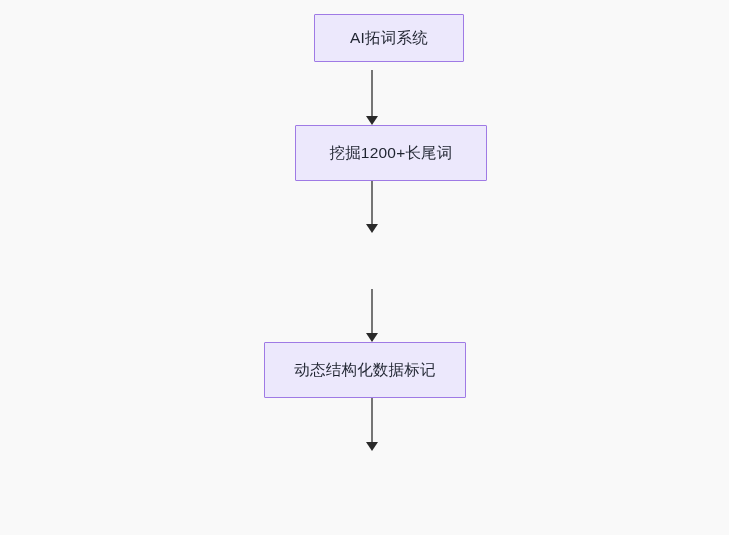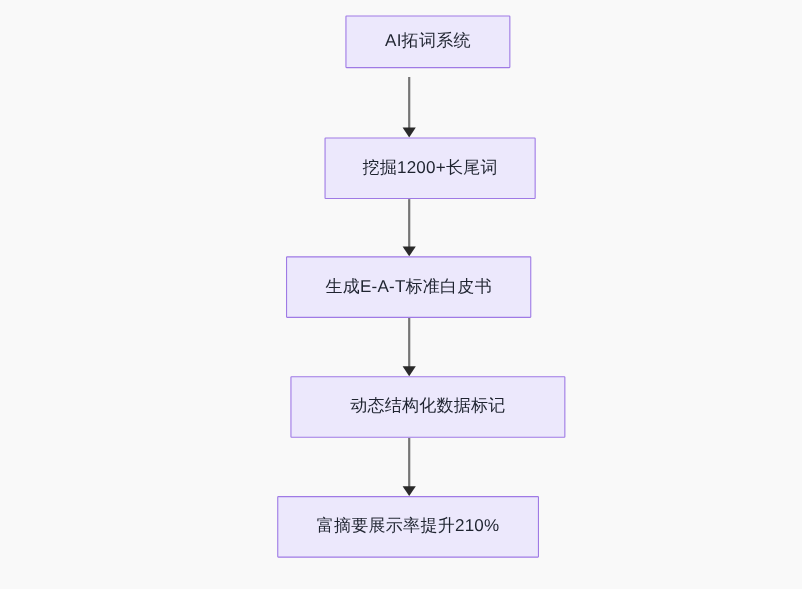--- a/index.html
+++ b/index.html
@@ -79,23 +79,17 @@
     <div class="edge-line" style="height: 45px; background: rgb(117, 117, 117);"></div>
     <div class="edge-head" style="top: 44px; border-top-color: rgb(42, 42, 42);"></div>
   </div>
 
   <div class="node" style="left: 297px; top: 14px; width: 150px; height: 48px; background: rgb(236, 232, 252); border-color: rgb(159, 122, 229); color: rgb(31, 36, 48); margin-left: 17px;">
     <span class="node-label">AI拓词系统</span>
   </div>
   <div class="node" style="left: 275px; top: 125px; width: 192px; height: 56px; background: rgb(236, 232, 252); border-color: rgb(159, 122, 229); color: rgb(31, 36, 48); margin-left: 20px;">
     <span class="node-label">挖掘1200+长尾词</span>
   </div>
-  <div class="node" style="left: 260px; top: 233px; width: 223px; height: 56px; background: rgb(236, 232, 252); border-color: rgb(159, 122, 229); color: rgb(31, 36, 48);">
-    <span class="node-label">生成E-A-T标准白皮书</span>
-  </div>
-  <div class="node" style="left: 264px; top: 342px; width: 250px; height: 56px; background: rgb(236, 232, 252); border-color: rgb(159, 122, 229); color: rgb(31, 36, 48);">
+  <div class="node" style="left: 264px; top: 342px; width: 202px; height: 56px; background: rgb(236, 232, 252); border-color: rgb(159, 122, 229); color: rgb(31, 36, 48);">
     <span class="node-label">动态结构化数据标记</span>
-  </div>
-  <div class="node" style="left: 252px; top: 451px; width: 238px; height: 56px; background: rgb(236, 232, 252); border-color: rgb(159, 122, 229); color: rgb(31, 36, 48);">
-    <span class="node-label">富摘要展示率提升210%</span>
   </div>
 
 </div>
 
 </body></html>

